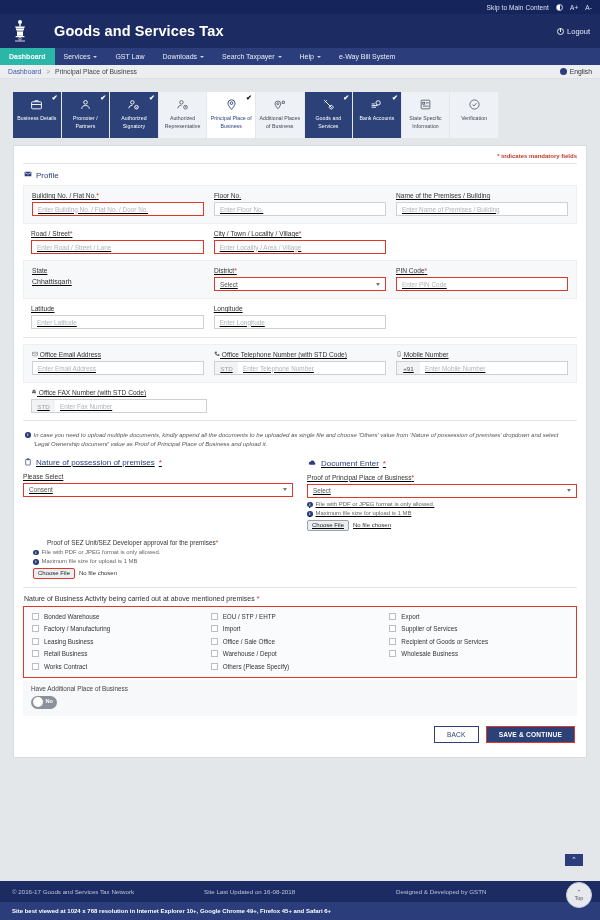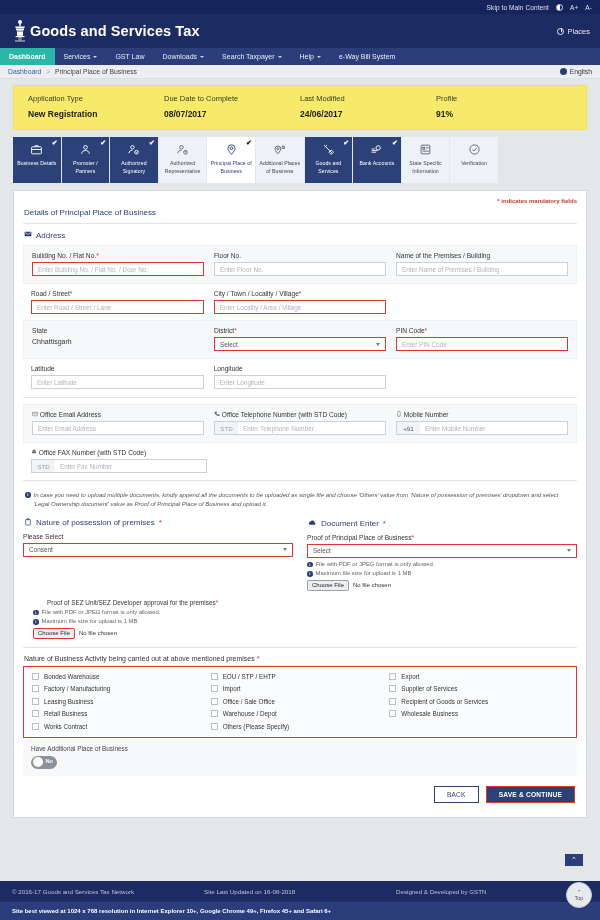--- a/index.html
+++ b/index.html
@@ -22,21 +22,21 @@
     width:7px;height:7px;border-radius:50%;
     background: linear-gradient(90deg,#fff 0 50%, #16245c 50% 100%);
     border:1px solid #cfd6ea; display:inline-block;
   }
 
   
   .header {
     height: 34px; background: #1d2b63; display: flex; align-items: center;
     padding: 0 10px; justify-content: space-between;
   }
-  .brand { display:flex; align-items:center; gap:0; }
+  .brand { display:flex; align-items:center; gap:24px; }
   .emblem { width: 20px; height: 26px; display:block; }
   .brand-title { color:#fff; font-size:14.5px; font-weight:600; letter-spacing:.1px; }
   .logout { color:#e6eaf5; font-size:7.5px; display:flex; align-items:center; gap:3px; }
   .logout .pwr {
     width:7px;height:7px;border-radius:50%;border:1.2px solid #e6eaf5;
     display:inline-block; position:relative;
   }
   .logout .pwr::after{content:"";position:absolute;left:2.2px;top:-1px;width:1.2px;height:4px;background:#e6eaf5;}
 
   
@@ -94,21 +94,21 @@
   .hr { border-bottom:1px solid #e2e5e9; margin:4px 0 6px 0; }
 
   .sect-head {
     display:flex; align-items:center; gap:4px; font-size:8px; color:#2b3d7b;
     margin: 3px 0 5px 1px;
   }
   .sect-head .shico { color:#2b3d7b; font-size:8px; line-height:1; }
 
   .field-block { background:#f7f8f9; border:1px solid #edeff1; padding:6px 8px 7px 8px; }
   .field-block.plain { background:transparent; border:none; padding:6px 8px 0 8px; }
-  .row { display:flex; gap:10px; }
+  .row { display:flex; gap:10px;text-decoration:underline; }
   .fld { flex:1; }
   .lbl { font-size:6.6px; color:#333; display:block; margin-bottom:3px; }
   .req { color:#d0342c; }
 
   .inp {
     width:100%; height:14px; border:1px solid #ccd1d6; background:#fff;
     font-size:6.4px; color:#aeb4ba; padding:0 5px; display:flex; align-items:center;
     font-family:"Liberation Sans", sans-serif;
   }
   .inp.err { border:1.4px solid #e0372c; }
@@ -226,21 +226,21 @@
           <rect x="7" y="13.6" width="6" height="4.2"></rect>
           <rect x="5.6" y="18" width="8.8" height="1.2"></rect>
           <circle cx="10" cy="20.8" r="1.3" fill="none" stroke="#ffffff" stroke-width="0.6"></circle>
           <rect x="5" y="22.6" width="10" height="0.8"></rect>
         </g>
       </svg>
       <span class="brand-title">Goods and Services Tax</span>
     </div>
     <div class="logout">
       <span class="pwr"></span>
-      <span>Places</span>
+      <span>Logout</span>
     </div>
   </div>
 
   <div class="mainnav">
     <div class="navitem active">
       <span>Dashboard</span>
     </div>
     <div class="navitem">
       <span>Services</span>
       <span class="caret"></span>
@@ -272,38 +272,20 @@
       <span>Principal Place of Business</span>
     </div>
     <div class="lang">
       <span class="globe"></span>
       <span>English</span>
     </div>
   </div>
 
   <div class="wrap">
 
-    <div class="appinfo">
-      <div class="col">
-        <div class="k">Application Type</div>
-        <div class="v">New Registration</div>
-      </div>
-      <div class="col">
-        <div class="k">Due Date to Complete</div>
-        <div class="v">08/07/2017</div>
-      </div>
-      <div class="col">
-        <div class="k">Last Modified</div>
-        <div class="v">24/06/2017</div>
-      </div>
-      <div class="col">
-        <div class="k">Profile</div>
-        <div class="v">91%</div>
-      </div>
-    </div>
 
     <div class="stepper">
 
       <div class="step">
         <span class="tick light">✔</span>
         <span class="sico">
           <svg width="13" height="13" viewBox="0 0 24 24" fill="none" stroke="#fff" stroke-width="1.7">
             <rect x="3" y="7" width="18" height="13" rx="1.5"></rect>
               <path d="M9 7V5h6v2"></path>
               <path d="M3 12h18"></path>
@@ -420,31 +402,30 @@
 
     </div>
 
     <div class="panel">
 
       <div class="mand">
         <span class="req">*</span>
         <span>indicates mandatory fields</span>
       </div>
 
-      <div class="panel-title">Details of Principal Place of Business</div>
       <div class="hr"></div>
 
       <div class="sect-head">
         <span class="shico">
           <svg width="8" height="8" viewBox="0 0 24 24" fill="#2b3d7b">
               <rect x="2" y="5" width="20" height="14" rx="2"></rect>
               <path d="M2 7l10 6 10-6" stroke="#fff" stroke-width="2" fill="none"></path>
             </svg>
         </span>
-        <span>Address</span>
+        <span>Profile</span>
       </div>
 
       <div class="field-block">
         <div class="row">
           <div class="fld">
             <span class="lbl"><span>Building No. / Flat No.</span><span class="req">*</span></span>
             <div class="inp err">Enter Building No. / Flat No. / Door No.</div>
           </div>
           <div class="fld">
             <span class="lbl">Floor No.</span>

